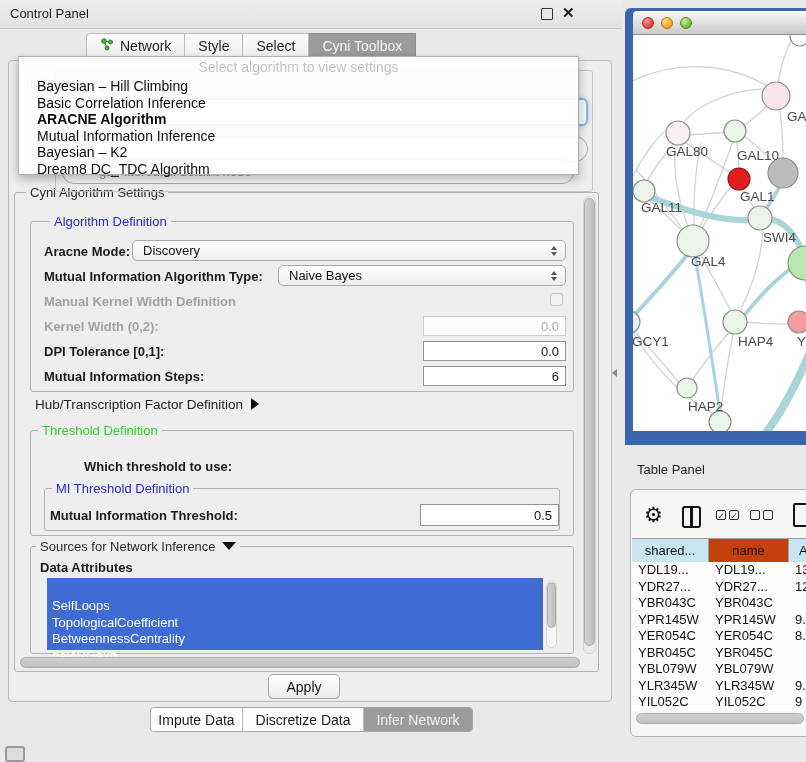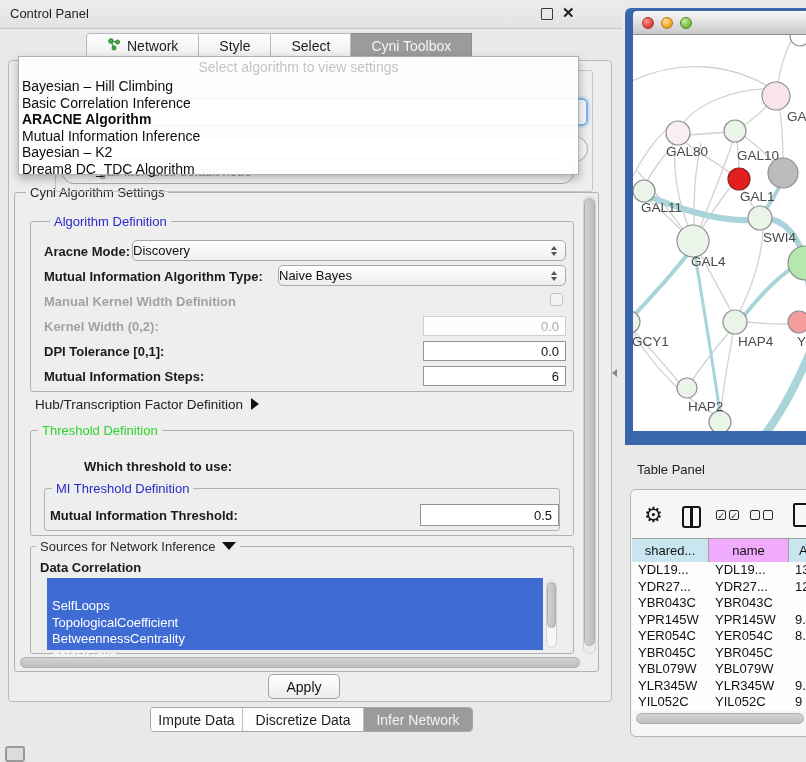--- a/index.html
+++ b/index.html
@@ -7,52 +7,52 @@
        font-family:"Liberation Sans",sans-serif;-webkit-font-smoothing:antialiased;}
   .abs{position:absolute;}
   
   .cp-titlebar{left:0;top:0;width:622px;height:28px;background:linear-gradient(#ededed,#e2e2e2);
                border-bottom:1px solid #c6c6c6;}
   .cp-title{left:10px;top:6px;font-size:13px;color:#1f1f1f;}
   .float-btn{left:541px;top:8px;width:10px;height:10px;border:1.6px solid #3a3a3a;background:transparent;border-radius:1px;}
   .close-btn{left:562px;top:4px;font-size:15px;font-weight:bold;color:#1f1f1f;}
   
   .tabbar{left:86px;top:33px;height:25px;display:flex;}
-  .tab{height:25px;display:flex;align-items:center;padding:0 20px;font-size:14px;color:#1d1d1d;
+  .tab{height:25px;display:flex;align-items:center;padding:0 13px;font-size:14px;color:#1d1d1d;
        background:linear-gradient(#fdfdfd,#efefef);border:1px solid #b9b9b9;border-left:none;box-sizing:border-box;}
   .tab.first{border-left:1px solid #b9b9b9;border-radius:4px 0 0 0;}
   .tab.sel{background:#9b9b9b;color:#f4f4f4;border-color:#8e8e8e;}
   .tab.last{border-radius:0 4px 0 0;}
   .net-ico{margin-right:6px;}
   
   .outer-panel{left:8px;top:60px;width:604px;height:642px;background:#eeeeee;border:1px solid #b8b8b8;border-radius:4px;box-sizing:border-box;}
   
   .ghost-panel{left:55px;top:70px;width:536px;height:120px;border:1px solid #c4c4c4;border-radius:3px;z-index:1;}
   .ghost-title{left:30px;top:76px;font-size:13px;color:#6b6b6b;z-index:1;}
   .ghost-combo1{left:68px;top:98px;width:520px;height:28px;border:2px solid #85b4e2;border-radius:6px;
                 box-shadow:0 0 4px #8fbce8;background:#f4f8fc;box-sizing:border-box;z-index:1;}
   .ghost-combo2{left:68px;top:136px;width:520px;height:26px;border:1px solid #ababab;border-radius:13px;background:#f6f6f6;box-sizing:border-box;z-index:1;}
   .ghost-combo3{left:62px;top:159px;width:512px;height:25px;border:1px solid #a9a9a9;border-radius:12px;background:#f8f8f8;
                 box-sizing:border-box;z-index:1;font-size:13px;color:#8f8f8f;display:flex;align-items:center;padding-left:36px;}
   
   .popup{left:18px;top:56px;width:561px;height:119px;background:rgba(255,255,255,0.93);
          border:1px solid #b0b0b0;box-shadow:0 4px 9px rgba(0,0,0,0.28);z-index:5;box-sizing:border-box;}
   .popup-placeholder{height:19px;text-align:center;font-size:14px;color:#c3c3c3;padding-top:2px;}
-  .popup-item{height:16.5px;line-height:16.5px;padding-left:3px;font-size:14px;color:#0d0d0d;white-space:nowrap;}
+  .popup-item{height:16.5px;line-height:16.5px;padding-left:18px;font-size:14px;color:#0d0d0d;white-space:nowrap;}
   .popup-item.sel{font-weight:bold;}
   
   .group{position:absolute;border:1px solid #b2b2b2;border-radius:3px;box-sizing:border-box;}
   .gtitle{position:absolute;font-size:13px;background:#eeeeee;padding:0 4px;white-space:nowrap;}
   .blue{color:#2a2ac8;} .green{color:#2ed32e;} .dark{color:#2b2b2b;}
   .lbl{position:absolute;font-size:13px;font-weight:bold;color:#1b1b1b;white-space:nowrap;}
   .lbl.dis{color:#a2a2a2;}
   .plain{font-weight:normal;color:#222;}
   
   .combo{position:absolute;border:1px solid #a9a9a9;border-radius:5px;background:linear-gradient(#ffffff,#eeeeee);
-         font-size:13px;color:#111;display:flex;align-items:center;box-sizing:border-box;}
+         font-size:13px;color:#111;display:flex;align-items:center;padding-left:10px;box-sizing:border-box;}
   .spin{position:absolute;right:8px;top:50%;transform:translateY(-50%);display:flex;flex-direction:column;gap:2px;}
   .spin i{display:block;width:0;height:0;border-left:3.5px solid transparent;border-right:3.5px solid transparent;}
   .spin .up{border-bottom:4px solid #555;} .spin .dn{border-top:4px solid #555;}
   
   .field{position:absolute;border:1px solid #949494;background:#fff;font-size:13px;color:#111;
          display:flex;align-items:center;justify-content:flex-end;padding-right:6px;box-sizing:border-box;}
   .field.dis{border-color:#cfcfcf;color:#ababab;background:#fdfdfd;}
   .checkbox{position:absolute;width:13px;height:13px;border:1px solid #c2c2c2;border-radius:3px;background:#f4f4f4;box-sizing:border-box;}
   .tri-right{display:inline-block;width:0;height:0;border-top:6px solid transparent;border-bottom:6px solid transparent;border-left:8px solid #111;margin-left:8px;vertical-align:-1px;}
   .tri-down{display:inline-block;width:0;height:0;border-left:7px solid transparent;border-right:7px solid transparent;border-top:8px solid #111;margin-left:6px;vertical-align:1px;}
@@ -87,21 +87,21 @@
   .ic-gear{left:644px;top:503px;font-size:21px;}
   .ic-cols{left:682px;top:506px;width:15px;height:18px;border:2.5px solid #141414;border-radius:3px;box-sizing:content-box;}
   .ic-cols::after{content:"";position:absolute;left:50%;top:0;bottom:0;width:2.5px;margin-left:-1.25px;background:#141414;}
   .cbpair{position:absolute;display:flex;gap:3px;}
   .cb{width:10px;height:10px;border:1.5px solid #2b2b2b;border-radius:2px;font-size:9px;line-height:10px;text-align:center;color:#2b2b2b;box-sizing:border-box;}
   .cb.on::after{content:"\2713";}
   .ic-doc{left:793px;top:503px;width:15px;height:20px;border:2.5px solid #141414;border-radius:2px;box-sizing:content-box;}
   .thead{left:632px;top:538px;width:180px;height:24px;display:flex;border-top:1px solid #9f9f9f;box-sizing:border-box;}
   .th{height:24px;display:flex;align-items:center;justify-content:center;font-size:13px;color:#111;
       border-right:1px solid #9f9f9f;border-bottom:1px solid #9f9f9f;box-sizing:border-box;}
-  .th.blue-bg{background:#c9e5ef;} .th.gray-bg{background:#f0abfc;}
+  .th.blue-bg{background:#c9e5ef;} .th.gray-bg{background:#c2410c;}
   .tbody{left:632px;top:562px;width:180px;height:149px;overflow:hidden;background:#fdfdfd;}
   .tr{height:16.5px;line-height:16.5px;display:flex;font-size:13px;color:#111;white-space:nowrap;}
   .td{padding-left:6px;box-sizing:border-box;overflow:hidden;}
   .td.c1{width:77px;} .td.c2{width:80px;} .td.c3{width:23px;}
 </style>
 </head>
 <body>
 
 <div id="app">
 
@@ -209,21 +209,21 @@
   <div class="gtitle blue" style="left:52px;top:481px;">MI Threshold Definition</div>
   <div class="lbl" style="left:50px;top:508px;">Mutual Information Threshold:</div>
   <div class="field" style="left:420px;top:504px;width:139px;height:22px;">
     <span>0.5</span>
   </div>
 
   <div class="group" style="left:30px;top:546px;width:544px;height:108px;"></div>
   <div class="gtitle dark" style="left:36px;top:539px;">
     <span>Sources for Network Inference</span><span class="tri-down"></span>
   </div>
-  <div class="lbl" style="left:40px;top:560px;">Data Correlation</div>
+  <div class="lbl" style="left:40px;top:560px;">Data Attributes</div>
 
   <div class="abs attr-list">
     <div class="attr-item">SelfLoops</div>
     <div class="attr-item">TopologicalCoefficient</div>
     <div class="attr-item">BetweennessCentrality</div>
     <div class="attr-item">gal4RGexp</div>
   </div>
   <div class="sb-track-v" style="left:546px;top:580px;width:11px;height:68px;background:#f6f6f6;"></div>
   <div class="sb-thumb" style="left:547px;top:582px;width:9px;height:46px;"></div>
 

